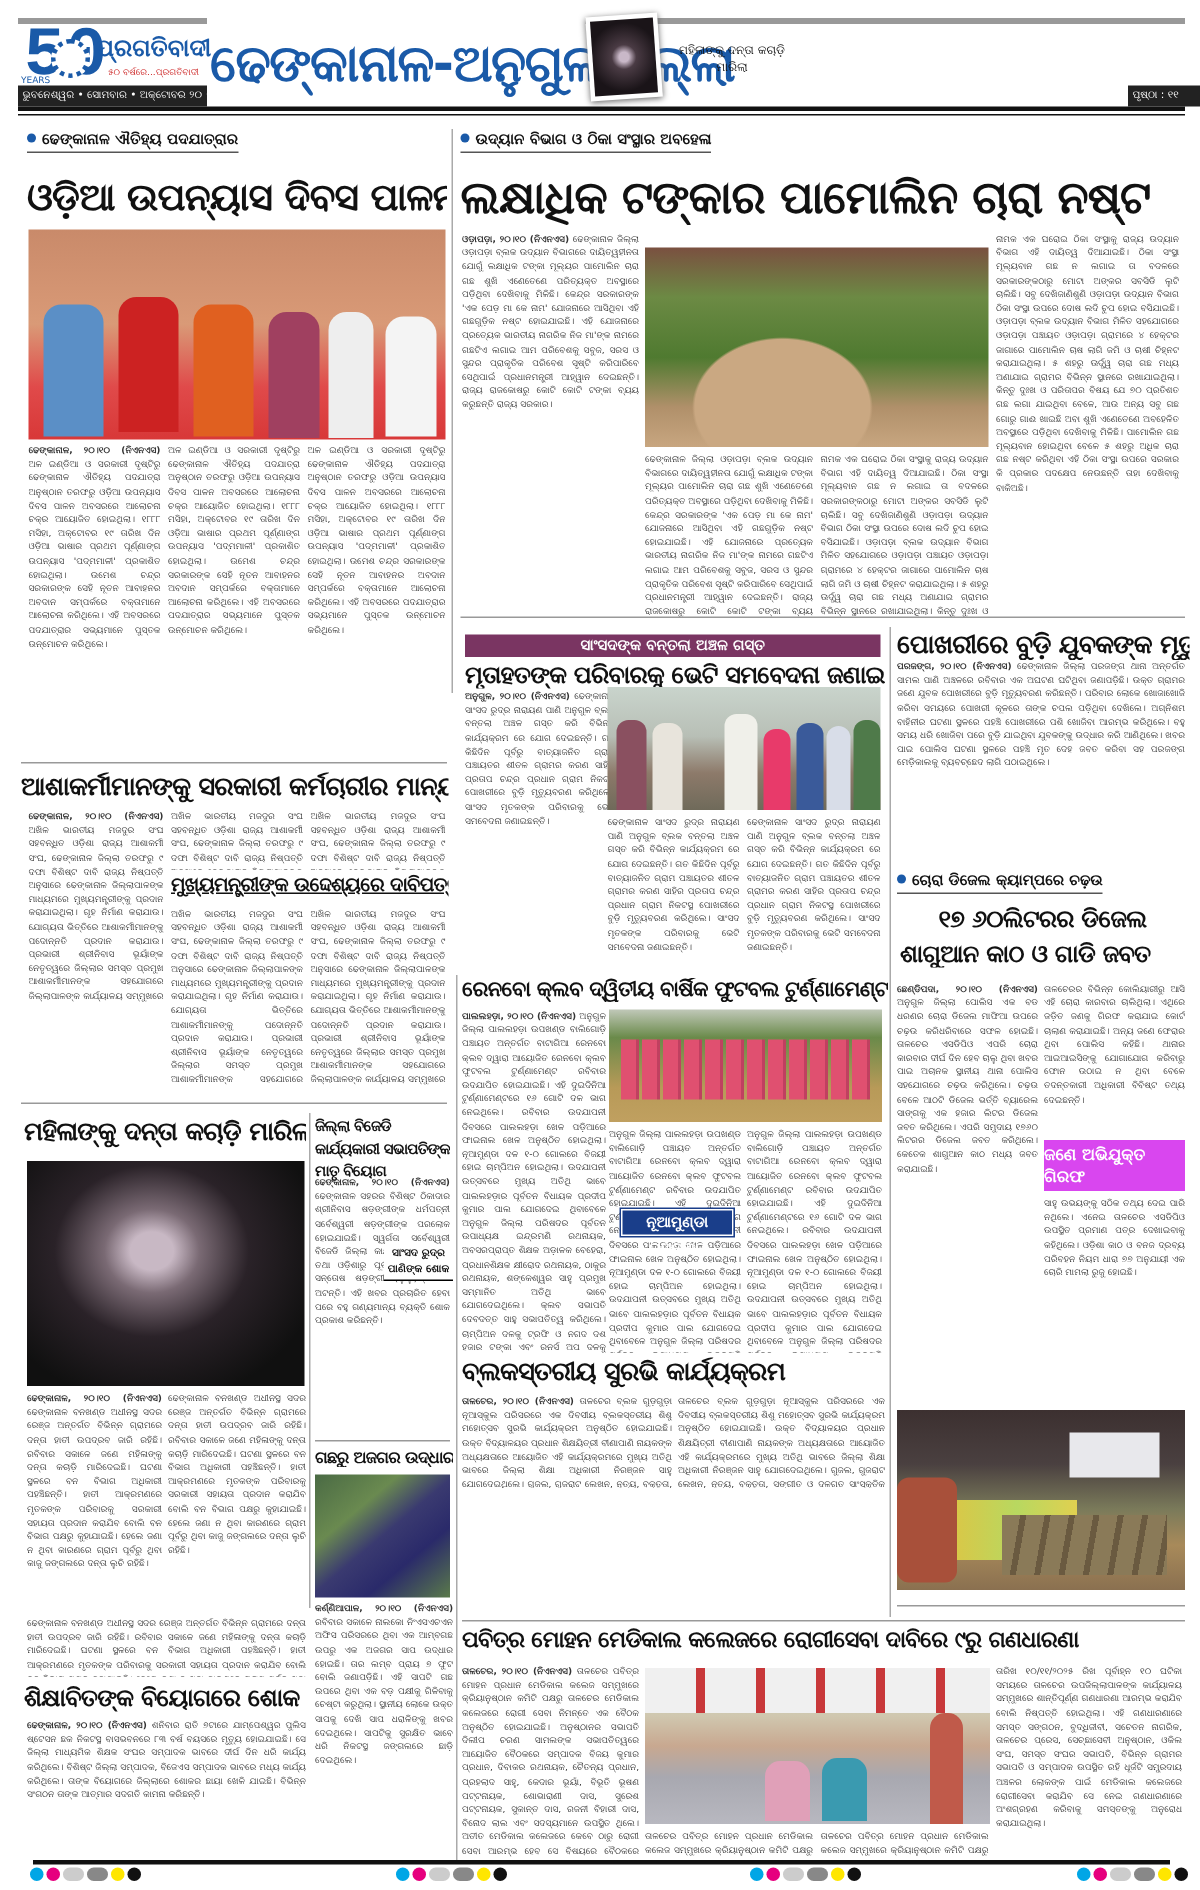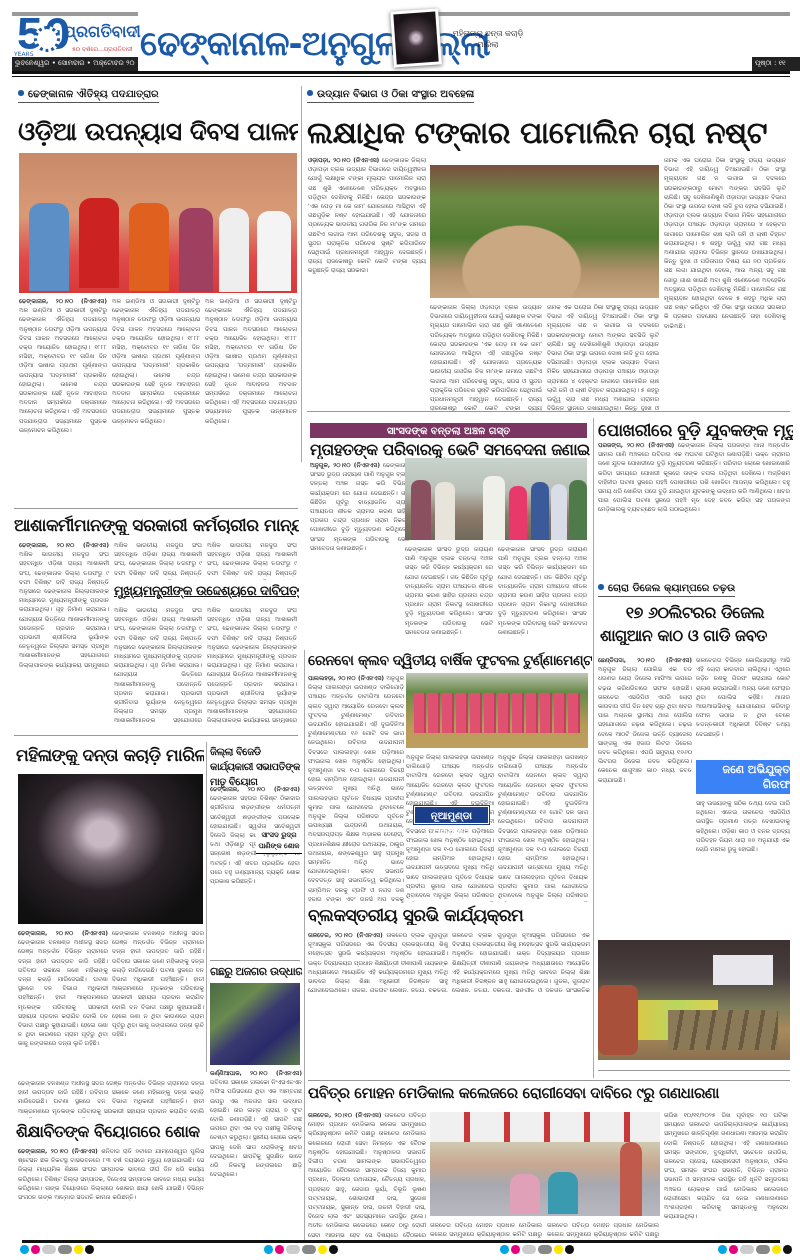--- a/index.html
+++ b/index.html
@@ -23,21 +23,21 @@
 .kicker{font-size:10px;font-weight:bold;white-space:nowrap;border-bottom:1px solid #555;padding-bottom:2px}
 .kicker .dot{display:inline-block;width:6px;height:6px;border-radius:50%;background:#1a5aa8;margin-right:4px;vertical-align:1px}
 .hl{font-weight:bold;white-space:nowrap;overflow:hidden;letter-spacing:-.5px}
 .body{font-size:6px;line-height:9.2px;color:#333;text-align:justify;overflow:hidden}
 .body:before{content:"";display:block}
 .dateline-s{font-weight:bold}
 .photo{overflow:hidden}
 .vrule{width:1px;background:#aaa}
 .hrule{height:1px;background:#999}
 .bar-purple{background:#7a3562;color:#fff;font-size:10px;font-weight:bold;text-align:center;line-height:15px}
-.redbox{background:#3b82f6;color:#fff;font-weight:bold;text-align:right;font-size:11px;line-height:15px}
+.redbox{background:#d946ef;color:#fff;font-weight:bold;text-align:left;font-size:11px;line-height:15px}
 .bluebox{background:#1a3e8a;color:#fff;font-weight:bold;text-align:center;font-size:10px;line-height:17px;border:1px solid #fff;outline:1px solid #1a3e8a}
 .bottomrule{left:22px;top:1240px;width:758px;height:3px;background:#111}
 .cmyk{top:1245px;height:10px;display:flex;gap:2px}
 .cmyk span{width:9px;height:9px;border-radius:50%}
 .cmyk .g{width:14px;border-radius:5px;background:#ccc}
 .cmyk .g2{width:14px;border-radius:5px;background:#888}
 </style>
 </head>
 <body>
 

